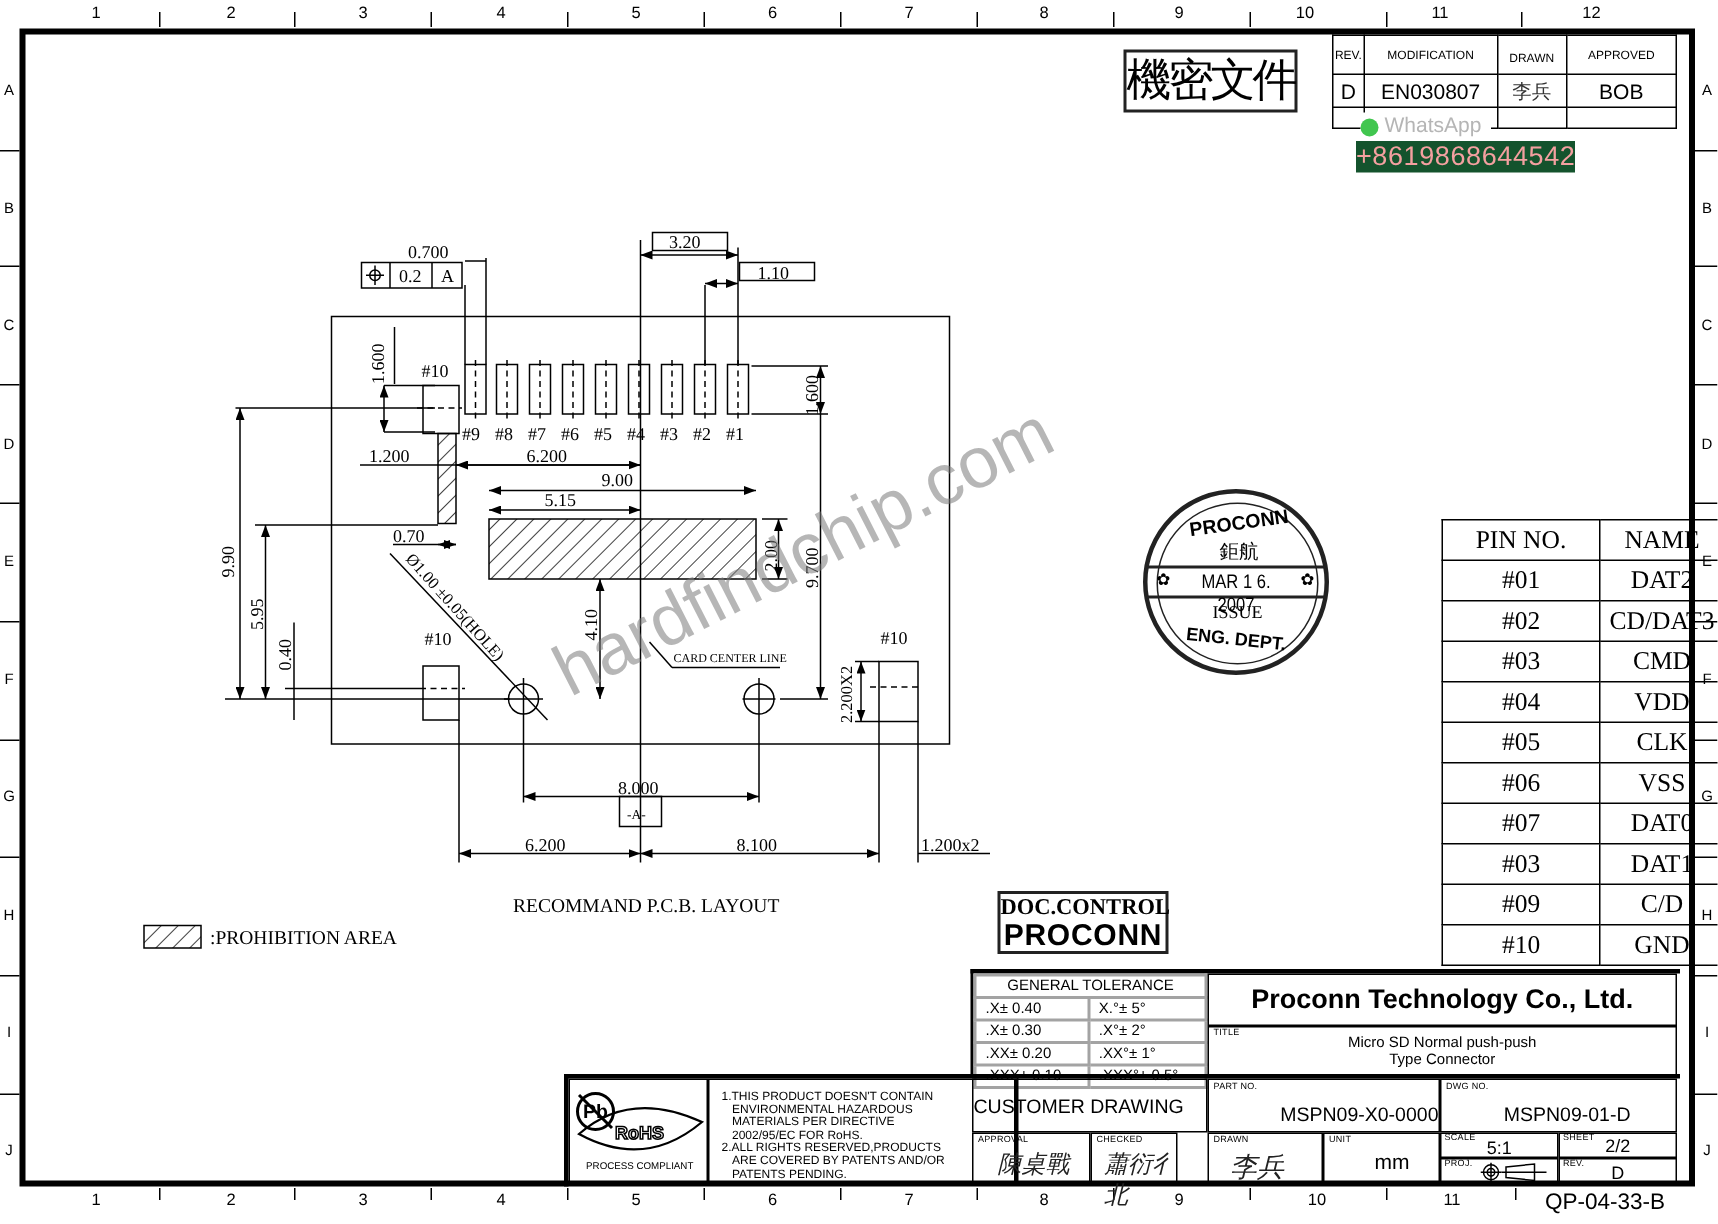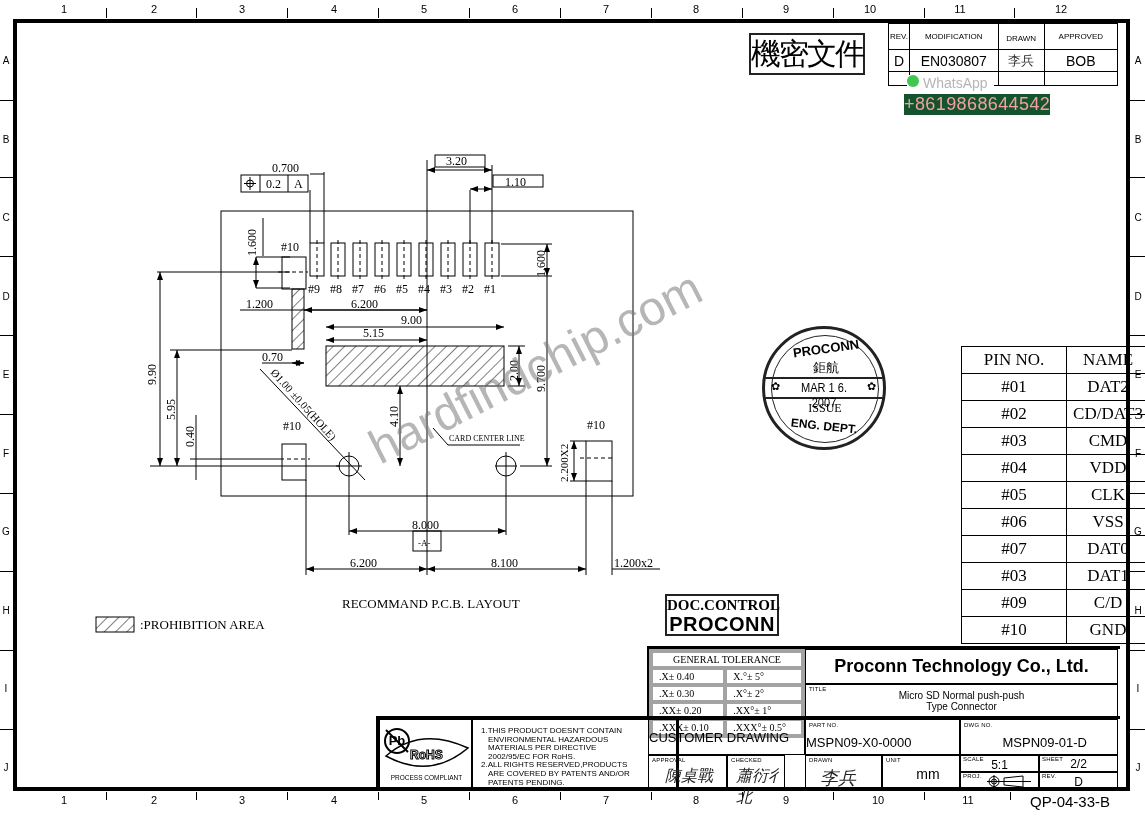--- a/index.html
+++ b/index.html
@@ -6,21 +6,21 @@
   body{width:1145px;height:816px;position:relative;overflow:hidden;font-family:"Liberation Sans",sans-serif;color:#000;}
   .abs{position:absolute;}
   .ser{font-family:"Liberation Serif","DejaVu Serif",serif;}
   .frame{position:absolute;left:13px;top:19px;width:1117px;height:772px;border:4px solid #000;box-sizing:border-box;}
   .colnum{position:absolute;font-size:11px;width:20px;text-align:center;}
   .rowlet{position:absolute;font-size:10px;width:12px;text-align:center;}
   .tick{position:absolute;background:#000;}
   table{border-collapse:collapse;}
   .revtbl td{border:1px solid #000;text-align:center;padding:0;}
   .pintbl td{border:1px solid #000;text-align:center;font-family:"Liberation Serif",serif;font-size:17px;height:26px;padding:0;}
-  .tol td{border:4px solid #a3a3a3;font-size:10px;padding:0 6px;height:13px;font-family:Liberation Serif, serif;}
+  .tol td{border:2px solid #a3a3a3;font-size:10px;padding:0 6px;height:13px;}
   .tb{position:absolute;border:1px solid #000;box-sizing:border-box;}
   .lbl{position:absolute;font-size:6px;letter-spacing:0.2px;}
   svg text{font-family:"Liberation Serif",serif;}
 </style>
 </head>
 <body>
 
 <div class="frame"></div>
 
 <div>
@@ -139,21 +139,21 @@
   </tr>
   <tr style="height:14px">
         <td></td>
         <td></td>
         <td></td>
         <td></td>
       </tr>
 </tbody>
   </table>
 
-<div class="abs" style="left:907px;top:75px;height:16px;background:#fff;font-size:14px;color:#b5b5b5;display:flex;align-items:flex-start;gap:4px;padding-right:6px">
+<div class="abs" style="left:907px;top:75px;height:16px;background:#fff;font-size:14px;color:#b5b5b5;display:flex;align-items:flex-end;gap:4px;padding-right:6px">
   <span style="display:inline-block;width:12px;height:12px;border-radius:50%;background:#41c64f;position:relative"></span>
   <span>WhatsApp</span>
 </div>
 <div class="abs" style="left:904px;top:94px;font-size:18px;color:#f4a0a0;letter-spacing:0.4px;background:#14532d">+8619868644542</div>
 
 <svg class="abs" style="left:0;top:0" width="1145" height="816">
   <defs>
     <pattern id="hatch" patternUnits="userSpaceOnUse" width="8" height="8" patternTransform="rotate(45)">
       <line x1="0" y1="0" x2="0" y2="8" stroke="#000" stroke-width="1"></line>
     </pattern>
@@ -447,21 +447,21 @@
 <div class="tb" style="left:648px;top:755px;width:79px;height:34px">
   <span class="lbl" style="left:3px;top:1px">APPROVAL</span>
   <div class="abs" style="left:16px;top:10px;font-family:'DejaVu Serif',serif;font-size:16px;font-style:italic;color:#222">陳桌戰</div>
 </div>
 <div class="tb" style="left:727px;top:755px;width:58px;height:34px">
   <span class="lbl" style="left:3px;top:1px">CHECKED</span>
   <div class="abs" style="left:8px;top:10px;font-family:'DejaVu Serif',serif;font-size:16px;font-style:italic;color:#222">蕭衍彳北</div>
 </div>
 <div class="tb" style="left:805px;top:719px;width:155px;height:36px">
   <span class="lbl" style="left:3px;top:2px">PART NO.</span>
-  <div style="text-align:left;font-size:13px;padding-top:15px">MSPN09-X0-0000</div>
+  <div style="text-align:right;font-size:13px;padding-top:15px">MSPN09-X0-0000</div>
 </div>
 <div class="tb" style="left:960px;top:719px;width:158px;height:36px">
   <span class="lbl" style="left:3px;top:2px">DWG NO.</span>
   <div style="text-align:right;font-size:13px;padding:15px 30px 0 0">MSPN09-01-D</div>
 </div>
 <div class="tb" style="left:805px;top:755px;width:77px;height:34px">
   <span class="lbl" style="left:3px;top:1px">DRAWN</span>
   <div class="abs" style="left:14px;top:10px;font-family:'DejaVu Serif',serif;font-size:18px;font-style:italic;color:#222">李兵</div>
 </div>
 <div class="tb" style="left:882px;top:755px;width:78px;height:34px">

